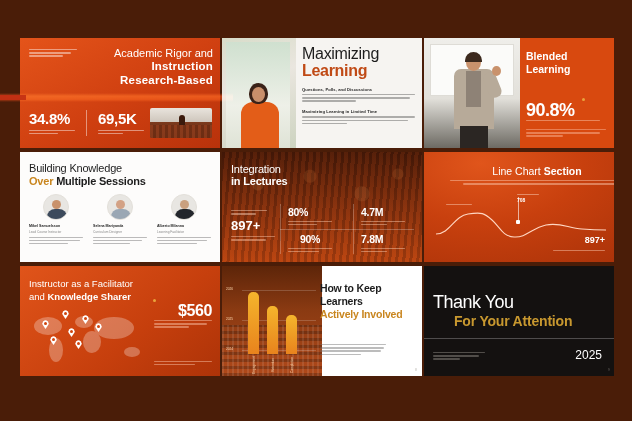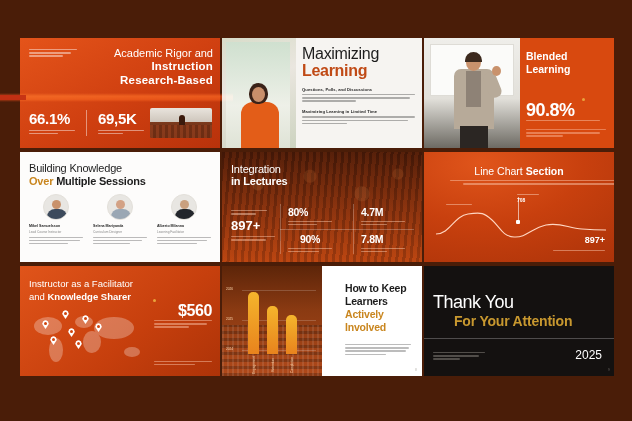--- a/index.html
+++ b/index.html
@@ -10,21 +10,21 @@
     position:relative;
   }
   .deck {
     position:absolute; left:20px; top:38px;
     width:594px; height:339px;
     display:grid;
     grid-template-columns:200px 200px 190px;
     grid-template-rows:110px 110px 110px;
     gap:4px 2px;
   }
-  .slide { position:relative; overflow:hidden; background:#d4450f; }
+  .slide { position:relative; overflow:hidden; background:#d4450f;padding-left:18px; }
 
   
   .ttl { font-weight:300; line-height:1.18; }
   .lorem-line { background:currentColor; opacity:.45; height:1.4px; margin-bottom:1.8px; border-radius:1px; }
   .lorem-block { width:100%; }
 
   
   .s1 { background:linear-gradient(150deg,#e4541a 0%,#cf3f10 55%,#b8320b 100%); }
   .s1 .head { position:absolute; right:7px; top:9px; width:128px; text-align:right; }
   .s1 .head .l1 { font-size:11px; color:#fff; font-weight:300; }
@@ -155,21 +155,21 @@
     background:linear-gradient(180deg,#5d2509 0%,#8a3a12 40%,#b0491a 100%); }
   .s8 .hall .seats { position:absolute; left:0; bottom:0; width:100%; height:46%;
     background:repeating-linear-gradient(90deg, rgba(255,255,255,.09) 0 2px, transparent 2px 5px),
                repeating-linear-gradient(0deg, rgba(0,0,0,.22) 0 3px, transparent 3px 7px); }
   .s8 .bars { position:absolute; left:26px; bottom:22px; width:56px; height:62px; display:flex; align-items:flex-end; gap:8px;}
   .s8 .bar { width:11px; background:linear-gradient(180deg,#f5b52c 0%, #e8831d 100%); border-radius:5px 5px 0 0; position:relative;}
   .s8 .bar span { position:absolute; bottom:-13px; left:50%; transform:translateX(-50%) rotate(-90deg);
     transform-origin:center; font-size:3.2px; color:#ffd9b0; white-space:nowrap; }
   .s8 .ylab { position:absolute; left:4px; font-size:3.2px; color:#ffd9b0; }
   .s8 .grid { position:absolute; left:20px; right:6px; height:1px; background:rgba(255,255,255,.18); }
-  .s8 .rt2 { position:absolute; left:123px; top:16px; right:8px; }
+  .s8 .rt2 { position:absolute; left:98px; top:16px; right:8px; }
   .s8 .rt2 h1 { font-size:10.5px; color:#1d1d1d; font-weight:700; line-height:1.25; letter-spacing:-.2px;}
   .s8 .rt2 h1 .g2 { color:#c9861f; }
   .s8 .rt2 .bd4 { position:absolute; top:62px; width:66px; color:#6a6a6a; }
   .s8 .pg { position:absolute; right:5px; bottom:4px; font-size:3.4px; color:#b9b6b0; }
 
   
   .s9 { background:#141110; }
   .s9 h1 { position:absolute; left:9px; top:26px; font-size:18px; color:#fff; font-weight:400; letter-spacing:-.5px;}
   .s9 h2 { position:absolute; left:30px; top:47px; font-size:14px; color:#c8982f; font-weight:700; letter-spacing:-.2px;}
   .s9 .hr { position:absolute; left:0; right:0; top:72px; height:1px; background:rgba(255,255,255,.25); }
@@ -194,21 +194,21 @@
       <div class="lorem-line" style="width:88%"></div>
       <div class="lorem-line" style="width:70%"></div>
     </div>
     <div class="head">
       <div class="ttl l1">Academic Rigor and</div>
       <div class="ttl l2">Instruction</div>
       <div class="ttl l2">Research-Based</div>
     </div>
     <div class="stats">
       <div class="stat">
-        <div class="num">66.1%</div>
+        <div class="num">34.8%</div>
         <div class="cap lorem-block">
           <div class="lorem-line" style="width:100%"></div>
           <div class="lorem-line" style="width:62%"></div>
         </div>
       </div>
       <div class="stat">
         <div class="num">69,5K</div>
         <div class="cap lorem-block">
           <div class="lorem-line" style="width:100%"></div>
           <div class="lorem-line" style="width:55%"></div>

